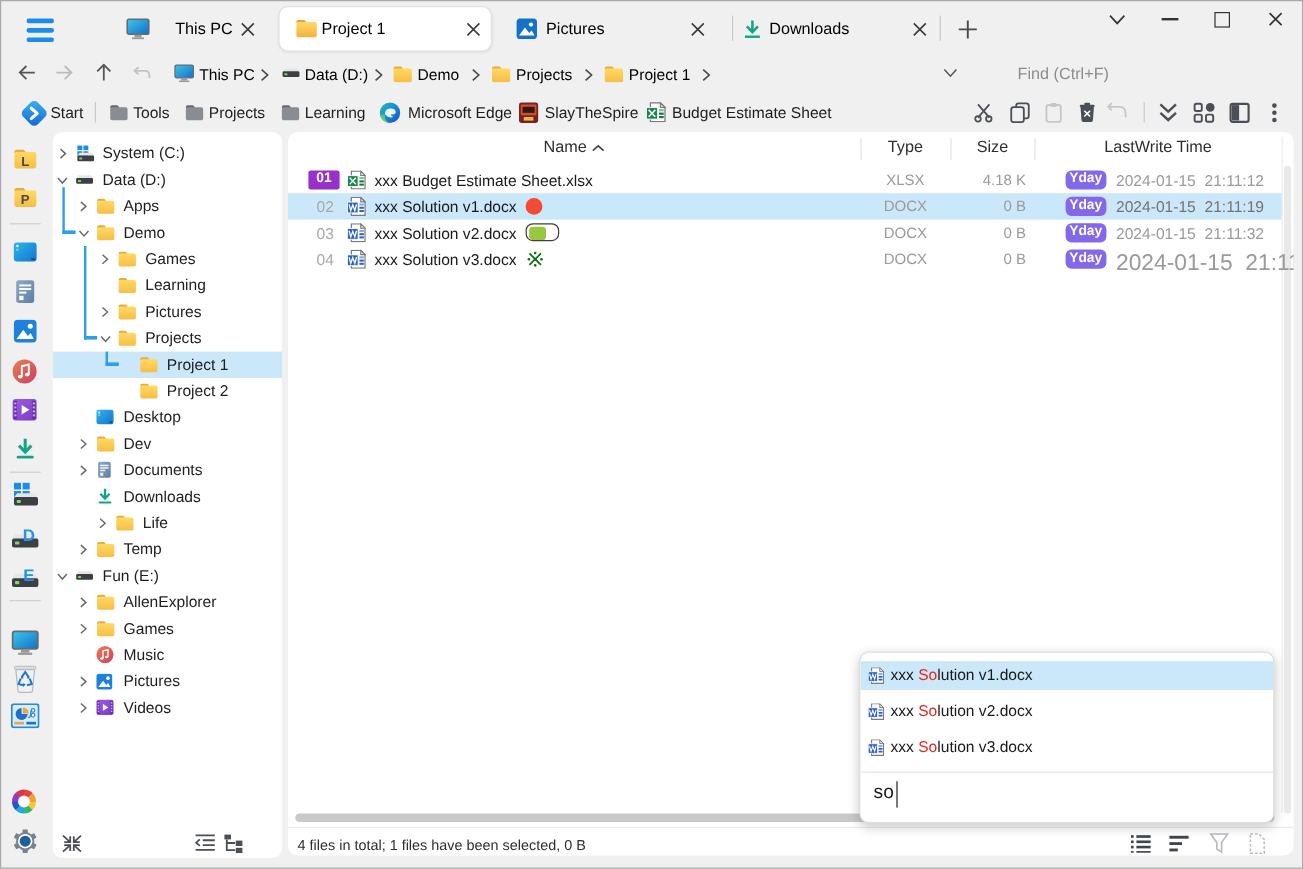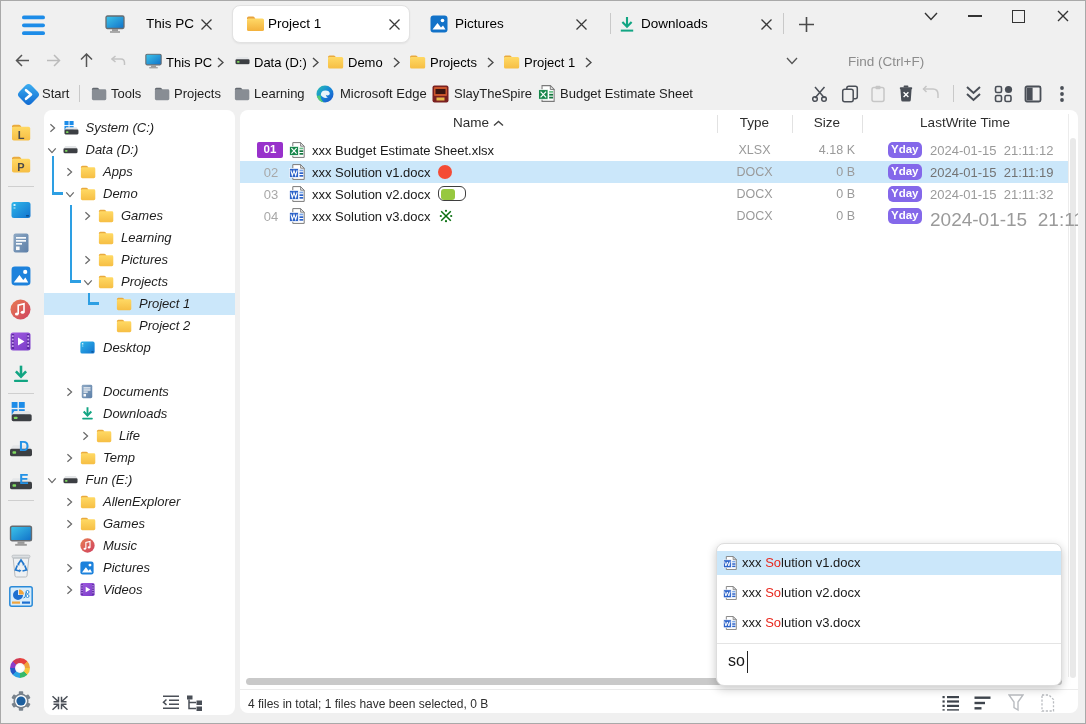--- a/index.html
+++ b/index.html
@@ -457,21 +457,21 @@
     <g transform="rotate(120 11 11)">
           <rect x="8.8" y="1.2" width="4.4" height="4" rx="0.8"></rect>
           <rect x="8.8" y="16.8" width="4.4" height="4" rx="0.8"></rect>
         </g>
     </g>
     <circle cx="11" cy="11" r="6" fill="#fff"></circle>
     <circle cx="11" cy="11" r="4.6" fill="#1d5f9e"></circle>
   </svg>
 </div>
 
-<div class="abs white-panel" id="treepanel" style="left:44px;top:110px;width:191px;height:605px;overflow:hidden;font-style:italic;">
+<div class="abs white-panel" id="treepanel" style="left:44px;top:110px;width:191px;height:605px;overflow:hidden;">
 <div class="trow" style="top:7px;">
 <svg class="abs" style="left:4.5px;top:6px" width="7" height="10" viewBox="0 0 8 12">
         <use href="#sy-chr"></use>
       </svg>
 <svg class="abs" style="left:19px;top:4px" width="16" height="14">
         <use href="#sy-drivewin"></use>
       </svg>
 <div class="ttxt" style="left:41.5px;">System (C:)</div>
 </div>
 <div class="trow" style="top:29px;">
@@ -544,20 +544,29 @@
 <svg class="abs" style="left:72px;top:3px" width="16" height="15">
         <use href="#sy-folder"></use>
       </svg>
 <div class="ttxt" style="left:95px;">Project 2</div>
 </div>
 <div class="trow" style="top:227px;">
 <svg class="abs" style="left:36px;top:3px" width="15" height="15">
         <use href="#sy-desk"></use>
       </svg>
 <div class="ttxt" style="left:59px;">Desktop</div>
+</div>
+<div class="trow" style="top:249px;">
+<svg class="abs" style="left:22px;top:6px" width="7" height="10" viewBox="0 0 8 12">
+        <use href="#sy-chr"></use>
+      </svg>
+<svg class="abs" style="left:36px;top:3px" width="16" height="15">
+        <use href="#sy-folder"></use>
+      </svg>
+<div class="ttxt" style="left:59px;">Dev</div>
 </div>
 <div class="trow" style="top:271px;text-align:center;">
 <svg class="abs" style="left:22px;top:6px" width="7" height="10" viewBox="0 0 8 12">
         <use href="#sy-chr"></use>
       </svg>
 <svg class="abs" style="left:36px;top:3px" width="14" height="15">
         <use href="#sy-doc"></use>
       </svg>
 <div class="ttxt" style="left:59px;">Documents</div>
 </div>

